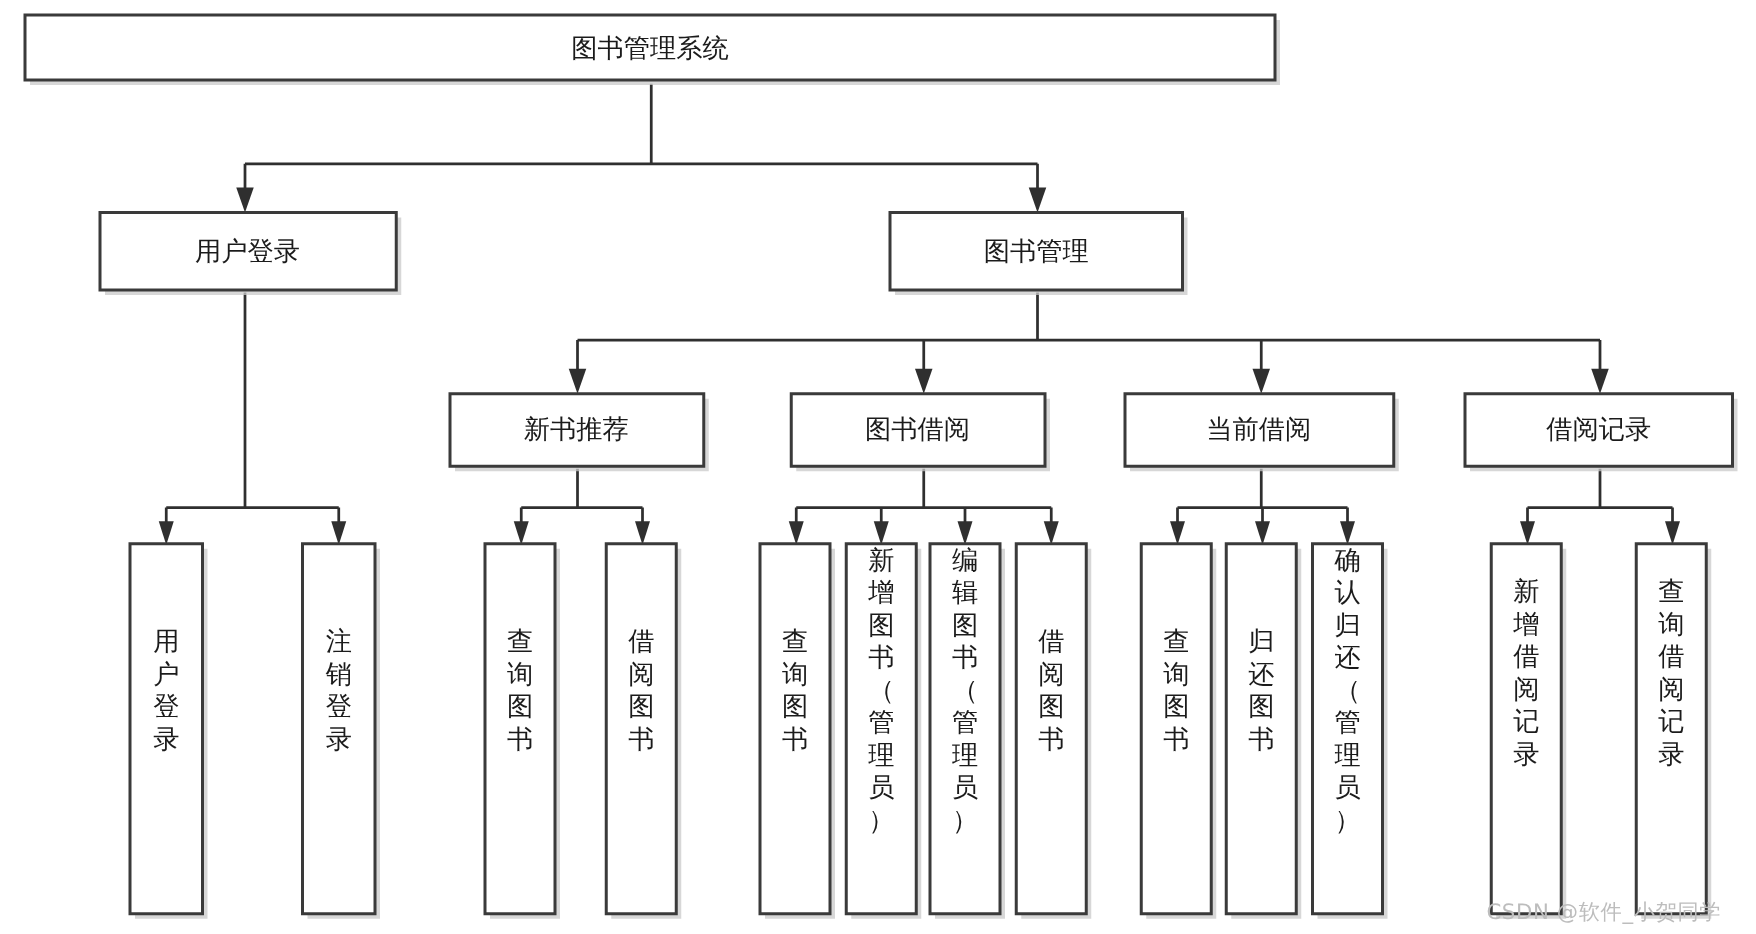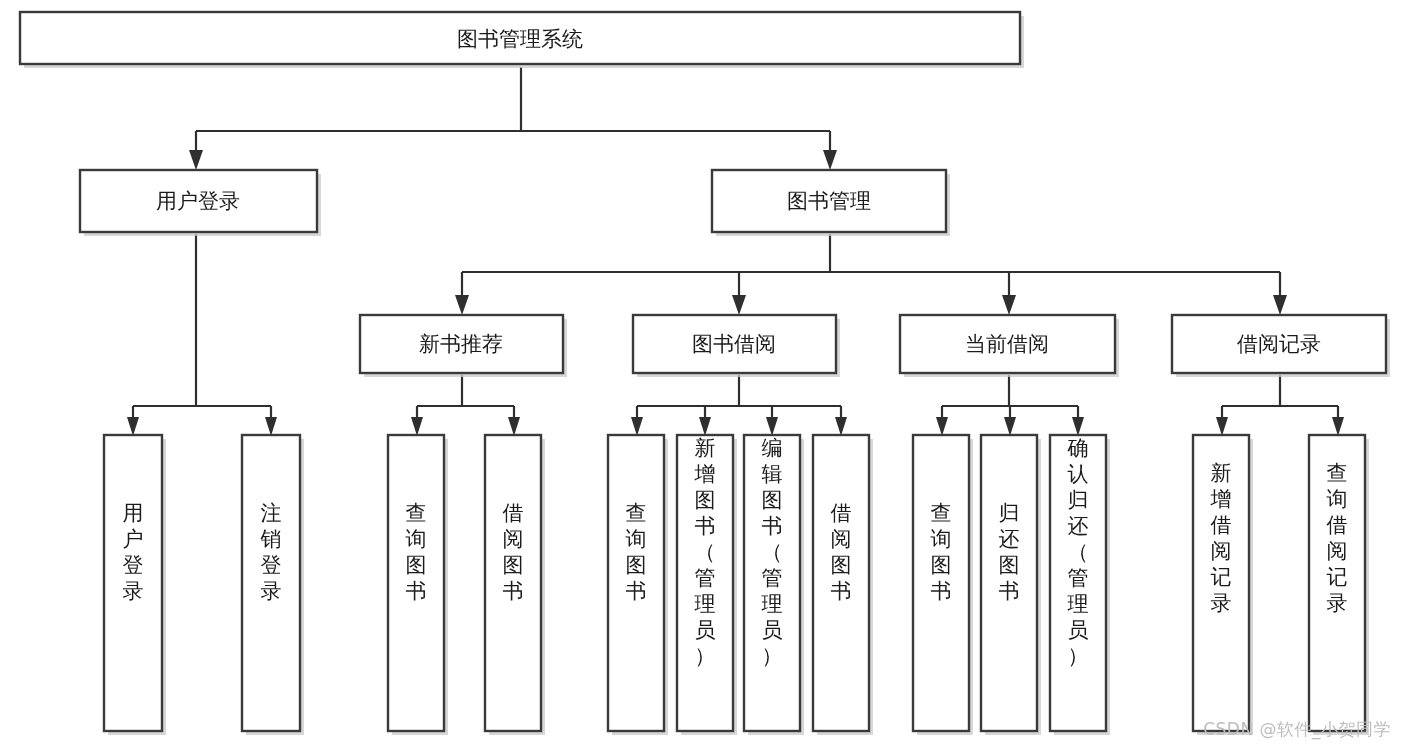--- a/index.html
+++ b/index.html
@@ -52,21 +52,21 @@
     dominant-baseline: middle;
   }
   .node-label-v {
     fill: #1b1b1b;
     font-family: "DejaVu Sans", "Liberation Sans", sans-serif;
     font-size: 21px;
     text-anchor: middle;
   }
   .watermark {
     position: absolute;
-    right: 14px;
+    right: 28px;
     bottom: 6px;
     color: #bdbdbd;
     font-size: 17px;
     font-family: "DejaVu Sans", "Liberation Sans", sans-serif;
     letter-spacing: 0.5px;
     white-space: nowrap;
     user-select: none;
   }
 </style>
 </head>

